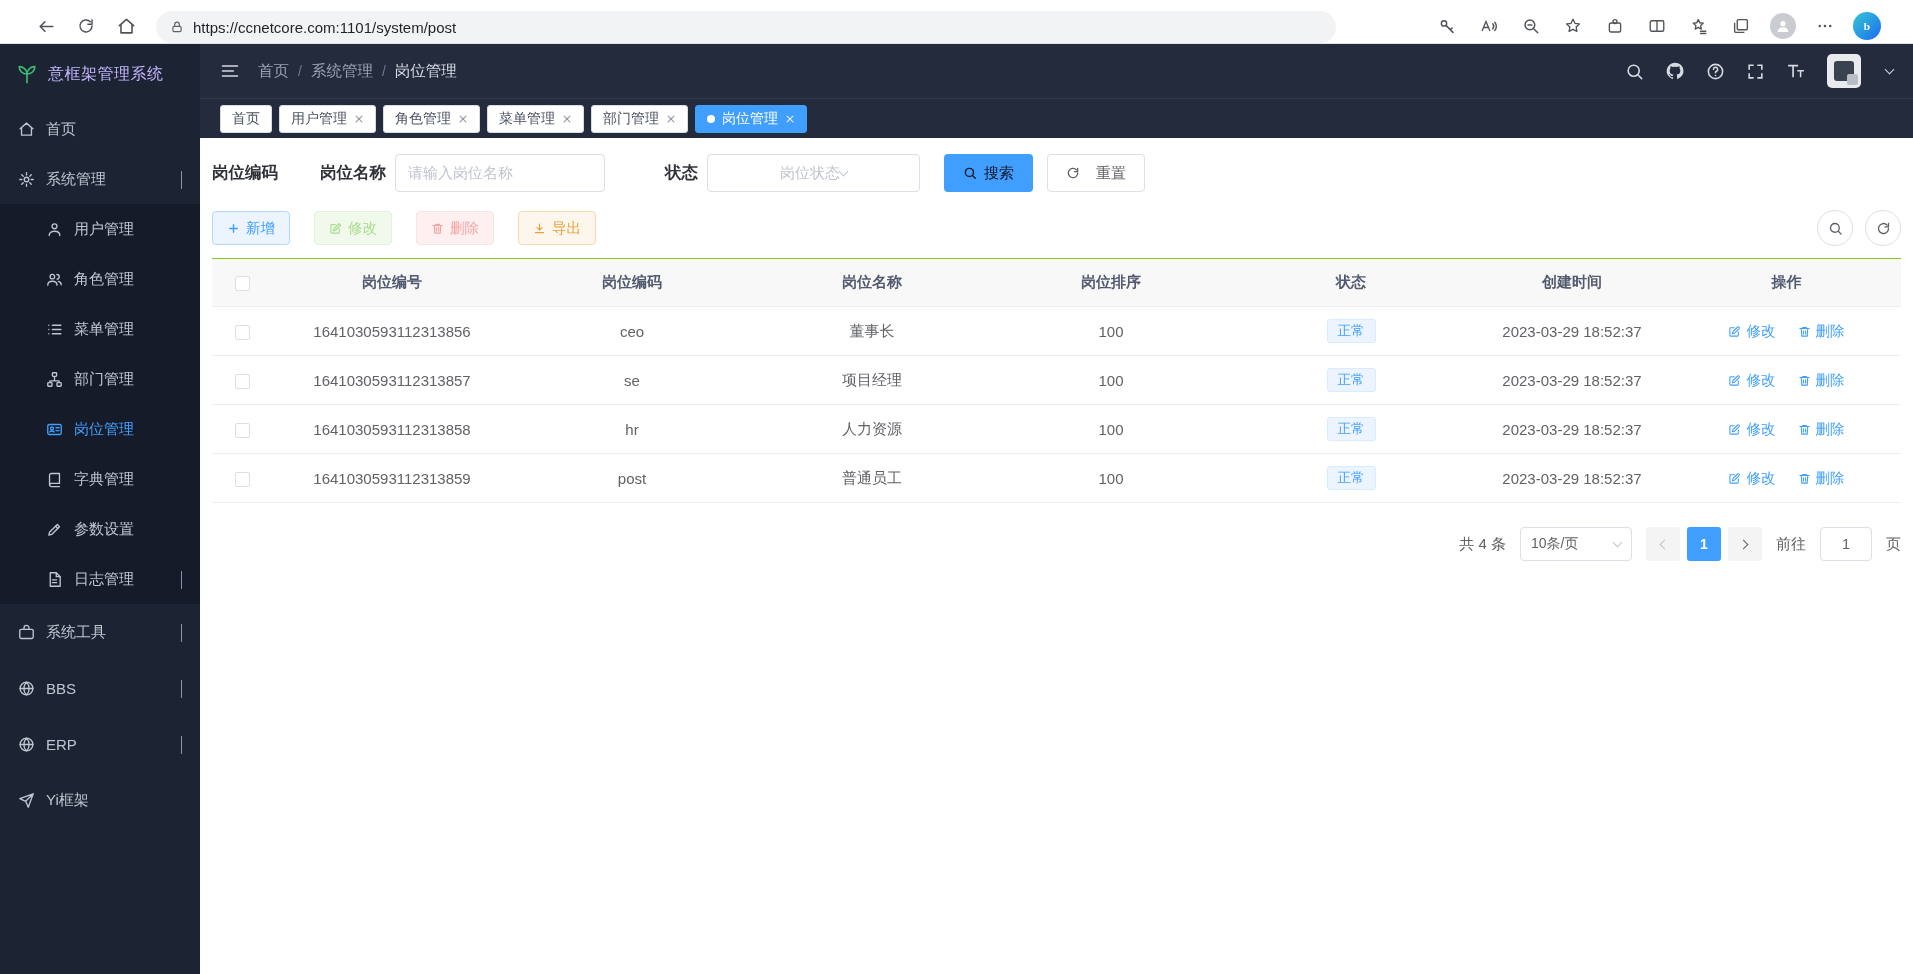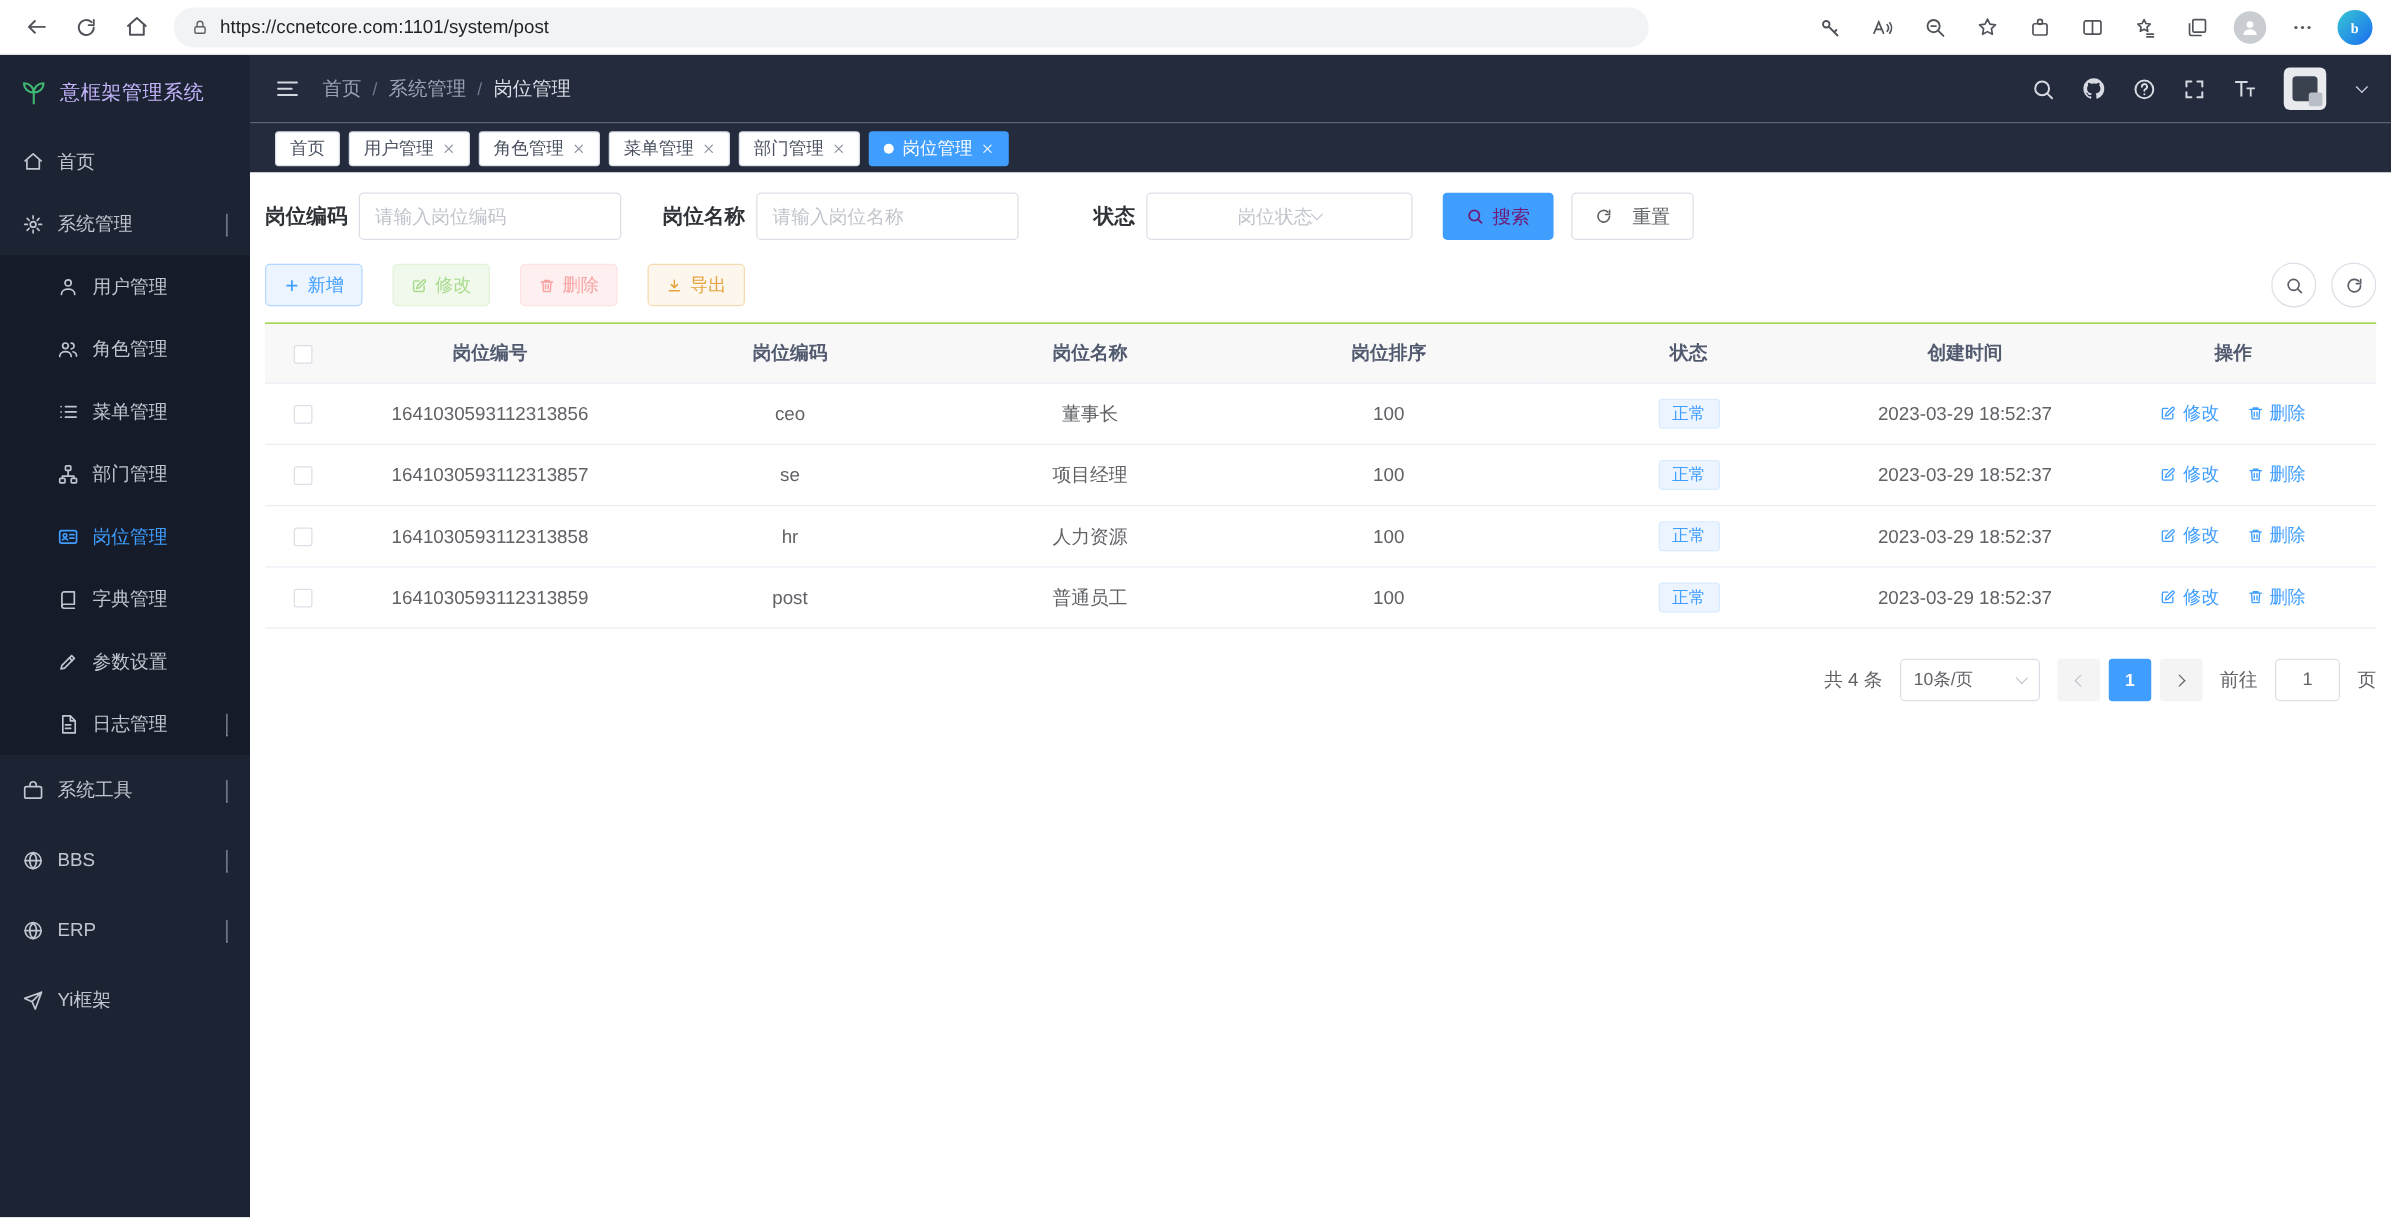--- a/index.html
+++ b/index.html
@@ -3,21 +3,21 @@
 <meta charset="utf-8">
 <style>
   * { margin:0; padding:0; box-sizing:border-box; }
   html,body { background:#fff; }
   body { font-family:"Liberation Sans","DejaVu Sans",sans-serif; color:#606266; }
   .screen { width:1913px; height:974px; overflow:hidden; display:flex; flex-direction:column; background:#fff; }
   [data-interactable="true"] { cursor:pointer; }
   svg { display:block; }
 
   
-  .chrome { height:44px; flex:0 0 44px; background:#fff; border-bottom:1px solid #e3e3e3; display:flex; align-items:center; padding:0 11px; gap:4px; }
+  .chrome { height:44px; flex:0 0 44px; background:#fff; border-bottom:1px solid #e3e3e3; display:flex; align-items:flex-end; padding:0 28px; gap:4px; }
   .cbtn { width:36px; height:34px; display:flex; align-items:center; justify-content:center; color:#50545a; border-radius:6px; flex:0 0 auto; }
   .url-pill { flex:1 1 auto; max-width:1180px; height:32px; background:#f1f3f4; border-radius:16px; display:flex; align-items:center; padding:0 14px; gap:9px; margin:0 8px; min-width:0; }
   .url-text { font-size:15px; color:#1f2328; white-space:nowrap; overflow:hidden; }
   .chrome-right { display:flex; align-items:center; gap:6px; margin-left:auto; }
   .avatar-chip { width:26px; height:26px; border-radius:50%; background:#c9cdd2; display:flex; align-items:center; justify-content:center; color:#fff; overflow:hidden; }
   .bing-badge { width:28px; height:28px; border-radius:50%; background:linear-gradient(135deg,#37c6d4,#1a6df0); display:flex; align-items:center; justify-content:center; }
 
   
   .app { flex:1; display:flex; min-height:0; }
   .sidebar { width:200px; flex:0 0 200px; background:#1c2333; display:flex; flex-direction:column; overflow:hidden; }
@@ -58,21 +58,21 @@
   
   .content { flex:1; background:#fff; padding:8px 12px 0; min-width:0; }
 
   .filter-row { display:flex; align-items:center; margin-top:8px; }
   .flabel { font-size:16.5px; font-weight:600; color:#2f3338; margin-right:9px; white-space:nowrap; }
   .tinput { width:210px; height:38px; border:1px solid #dcdfe6; border-radius:4px; background:#fff; display:flex; align-items:center; padding:0 12px; }
   .placeholder { color:#c0c4cc; font-size:15px; white-space:nowrap; }
   .fsel { width:213px; justify-content:center; }
   .fg2 { margin-left:33px; } .fg3 { margin-left:60px; }
   .btn { height:38px; border-radius:4px; display:inline-flex; align-items:center; gap:7px; font-size:15px; padding:0 18px; border:1px solid transparent; white-space:nowrap; }
-  .btn-primary { background:#409eff; color:#701a75; margin-left:24px; }
+  .btn-primary { background:#409eff; color:#0f172a; margin-left:24px; }
   .btn-plain { background:#fff; border-color:#dcdfe6; color:#606266; margin-left:14px;gap:16px; }
   .sel-caret { width:7px; height:7px; border-right:1.6px solid #c0c4cc; border-bottom:1.6px solid #c0c4cc; transform:rotate(45deg); margin-top:-3px; }
 
   .toolbar-row { display:flex; align-items:center; margin-top:18px; }
   .tbutton { height:34px; border-radius:4px; display:inline-flex; align-items:center; gap:6px; font-size:14.5px; padding:0 14px; border:1px solid transparent; margin-right:24px; white-space:nowrap; }
   .tb-add { background:#ecf5ff; border-color:#b3d8ff; color:#409eff; }
   .tb-edit { background:#f0f9eb; border-color:#e1f3d8; color:#a9dc8e; }
   .tb-del { background:#fef0f0; border-color:#fde2e2; color:#f8a3a3; }
   .tb-exp { background:#fdf6ec; border-color:#f5dab1; color:#e6a23c; }
   .tool-circles { margin-left:auto; display:flex; gap:12px; }
@@ -426,23 +426,20 @@
                 <path d="M5 5l14 14M19 5L5 19"></path>
               </svg>
             </span>
         </span>
       </div>
 
       <div class="content" data-interactable="false">
 
         <div class="filter-row" data-interactable="false">
           <span class="flabel" data-interactable="false">岗位编码</span>
-          <span class="tinput" data-interactable="true">
-            <span class="placeholder" data-interactable="false">请输入岗位编码</span>
-          </span>
           <span class="flabel fg2" data-interactable="false">岗位名称</span>
           <span class="tinput" data-interactable="true">
             <span class="placeholder" data-interactable="false">请输入岗位名称</span>
           </span>
           <span class="flabel fg3" data-interactable="false">状态</span>
           <span class="tinput fsel" data-interactable="true">
             <span class="placeholder" data-interactable="false">岗位状态</span>
             <span class="sel-caret" data-interactable="false"></span>
           </span>
           <span class="btn btn-primary" data-interactable="true">

